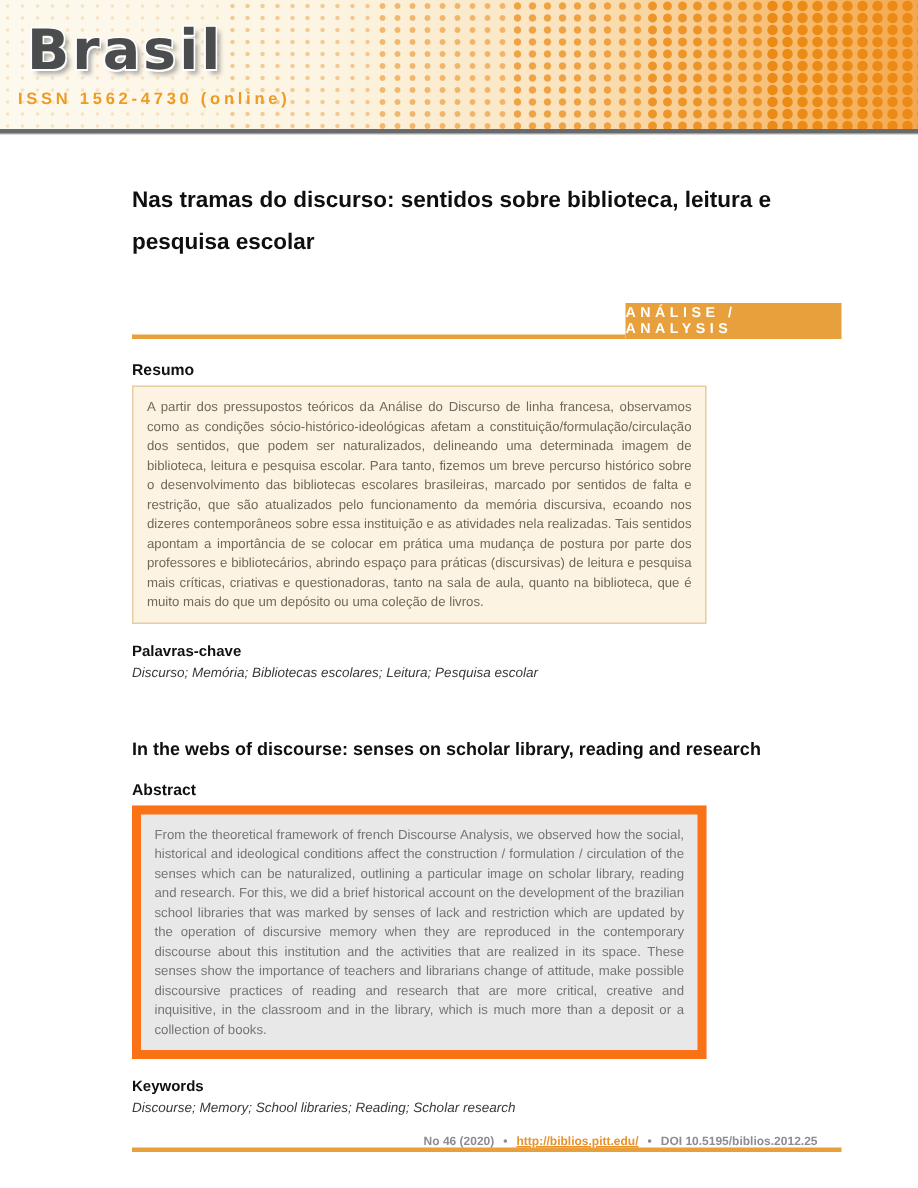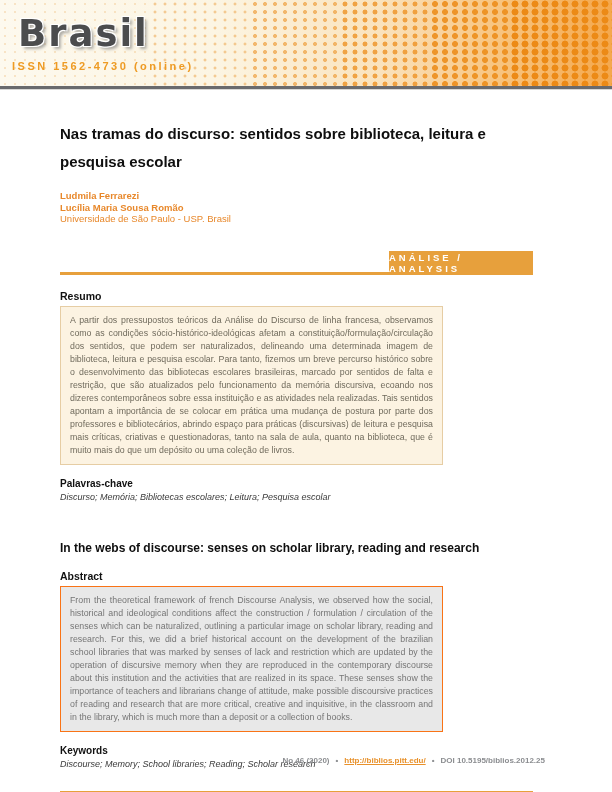--- a/index.html
+++ b/index.html
@@ -42,21 +42,21 @@
       3px 3px 3px rgba(110,110,110,0.55);
   }
   .issn {
     position: absolute; left: 12px; top: 60px;
     font-size: 11px; font-weight: bold; letter-spacing: 2.5px;
     color: #ee9b24;
   }
   .header-rule { width: 612px; height: 3px; background: #696a6d; box-shadow: 0 1px 0 #d8d8d6; }
 
   
-  .content { position: absolute; left: 60px; top: 90px; width: 473px; }
+  .content { position: absolute; left: 88px; top: 90px; width: 473px; }
 
   .title-pt {
     margin-top: 30px;
     font-size: 15px; font-weight: bold; color: #0f0f0f;
     line-height: 28px;
   }
   .authors { margin-top: 14px; line-height: 11.5px; }
   .author { font-size: 9.5px; font-weight: bold; color: #e8882b; }
   .affiliation { font-size: 9.5px; font-weight: normal; color: #e8882b; }
 
@@ -71,21 +71,21 @@
 
   .sec-heading { margin-top: 15px; font-size: 10.5px; font-weight: bold; color: #111111; }
   .box {
     margin-top: 4px;
     width: 383px;
     padding: 7px 9px;
     font-size: 8.8px; line-height: 13px;
     text-align: justify;
   }
   .box-resumo { background: #fcf3e2; border: 1px solid #e6cda4; color: #6f6a5c; }
-  .box-abstract { background: #e8e8e8; border: 1px solid #f97316; color: #757575; }
+  .box-abstract { background: #e8e8e8; border: 6px solid #f97316; color: #757575; }
 
   .kw-heading { margin-top: 13px; font-size: 10px; font-weight: bold; color: #111111; }
   .kw-line { margin-top: 3px; font-size: 9px; font-style: italic; color: #3a3a3a; }
 
   .title-en { margin-top: 39px; font-size: 12px; font-weight: bold; color: #0f0f0f; }
 
   .divider { margin-top: 22px; width: 473px; height: 3px; background: #e7a03c; }
 
   
   .footer {
@@ -110,25 +110,20 @@
     <div class="band b6"></div>
     <div class="logo">Brasil</div>
     <div class="issn">ISSN 1562-4730 (online)</div>
   </div>
   <div class="header-rule"></div>
 
   <div class="content">
 
     <div class="title-pt">Nas tramas do discurso: sentidos sobre biblioteca, leitura e pesquisa escolar</div>
 
-    <div class="authors">
-      <div class="author">Ludmila Ferrarezi</div>
-      <div class="author">Lucília Maria Sousa Romão</div>
-      <div class="affiliation">Universidade de São Paulo - USP. Brasil</div>
-    </div>
 
     <div class="badge-row">
       <div class="badge-line"></div>
       <div class="badge">ANÁLISE / ANALYSIS</div>
     </div>
 
     <div class="sec-heading">Resumo</div>
     <div class="box box-resumo">A partir dos pressupostos teóricos da Análise do Discurso de linha francesa, observamos como as condições sócio-histórico-ideológicas afetam a constituição/formulação/circulação dos sentidos, que podem ser naturalizados, delineando uma determinada imagem de biblioteca, leitura e pesquisa escolar. Para tanto, fizemos um breve percurso histórico sobre o desenvolvimento das bibliotecas escolares brasileiras, marcado por sentidos de falta e restrição, que são atualizados pelo funcionamento da memória discursiva, ecoando nos dizeres contemporâneos sobre essa instituição e as atividades nela realizadas. Tais sentidos apontam a importância de se colocar em prática uma mudança de postura por parte dos professores e bibliotecários, abrindo espaço para práticas (discursivas) de leitura e pesquisa mais críticas, criativas e questionadoras, tanto na sala de aula, quanto na biblioteca, que é muito mais do que um depósito ou uma coleção de livros.</div>
 
     <div class="kw-heading">Palavras-chave</div>

